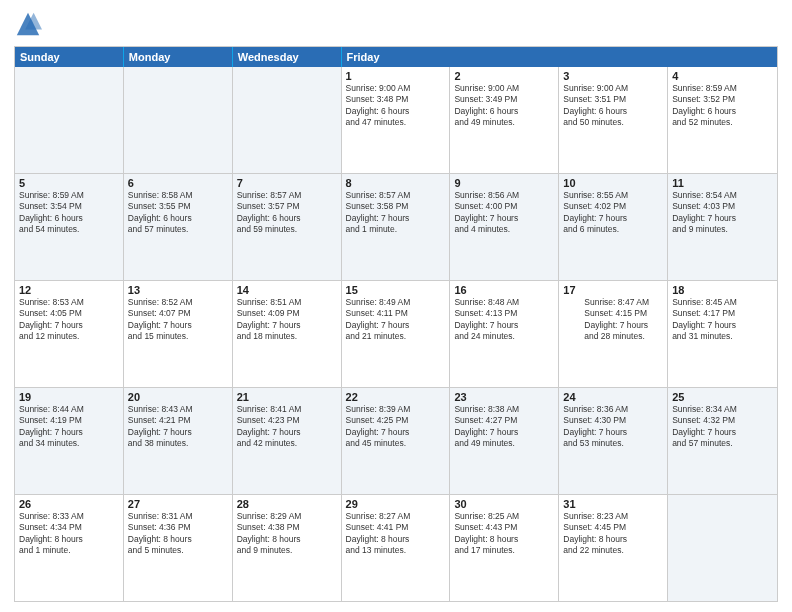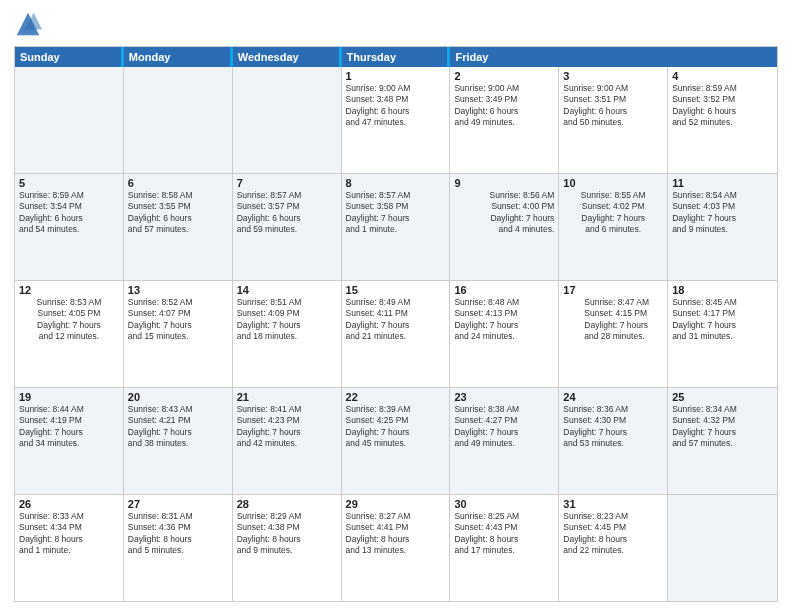--- a/index.html
+++ b/index.html
@@ -70,21 +70,21 @@
       display: grid;
       grid-template-columns: repeat(7, 1fr);
       background: #2a6db5;
     }
     .cal-header-cell {
       color: #fff;
       font-size: 11px;
       font-weight: bold;
       padding: 4px 5px;
       text-align: left;
-      border-right: 3px solid #0ea5e9;
+      border-right: 1px solid #0ea5e9;
     }
     .cal-header-cell:last-child { border-right: none; }
     .cal-body {
       display: flex;
       flex-direction: column;
       flex: 1;
     }
     .cal-row {
       display: grid;
       grid-template-columns: repeat(7, 1fr);
@@ -140,21 +140,20 @@
       <div class="month-title"></div>
       <div class="location"></div>
     </div>
   </div>
 
   <div class="calendar">
     <div class="cal-header">
     <div class="cal-header-cell">Sunday</div>
         <div class="cal-header-cell">Monday</div>
         <div class="cal-header-cell">Wednesday</div>
-        <div class="cal-header-cell">Thursday</div>
         <div class="cal-header-cell">Friday</div>
       </div>
     <div class="cal-body">
     <div class="cal-row">
           <div class="cal-cell shaded empty-cell"></div>
           <div class="cal-cell shaded empty-cell"></div>
           <div class="cal-cell shaded empty-cell"></div>
           <div class="cal-cell">
             <span class="day-num">1</span>
             <div class="cell-text" style="white-space: pre-line;">Sunrise: 9:00 AM
@@ -208,44 +207,44 @@
           </div>
           <div class="cal-cell shaded">
             <span class="day-num">8</span>
             <div class="cell-text" style="white-space: pre-line;">Sunrise: 8:57 AM
 Sunset: 3:58 PM
 Daylight: 7 hours
 and 1 minute.</div>
           </div>
           <div class="cal-cell shaded">
             <span class="day-num">9</span>
-            <div class="cell-text" style="white-space: pre-line; text-align: right;">Sunrise: 8:56 AM
+            <div class="cell-text" style="white-space: pre-line;">Sunrise: 8:56 AM
 Sunset: 4:00 PM
 Daylight: 7 hours
 and 4 minutes.</div>
           </div>
           <div class="cal-cell shaded">
             <span class="day-num">10</span>
-            <div class="cell-text" style="white-space: pre-line; text-align: center;">Sunrise: 8:55 AM
+            <div class="cell-text" style="white-space: pre-line;">Sunrise: 8:55 AM
 Sunset: 4:02 PM
 Daylight: 7 hours
 and 6 minutes.</div>
           </div>
           <div class="cal-cell shaded">
             <span class="day-num">11</span>
             <div class="cell-text" style="white-space: pre-line;">Sunrise: 8:54 AM
 Sunset: 4:03 PM
 Daylight: 7 hours
 and 9 minutes.</div>
           </div>
         </div>
         <div class="cal-row">
           <div class="cal-cell">
             <span class="day-num">12</span>
-            <div class="cell-text" style="white-space: pre-line; text-align: center;">Sunrise: 8:53 AM
+            <div class="cell-text" style="white-space: pre-line;">Sunrise: 8:53 AM
 Sunset: 4:05 PM
 Daylight: 7 hours
 and 12 minutes.</div>
           </div>
           <div class="cal-cell">
             <span class="day-num">13</span>
             <div class="cell-text" style="white-space: pre-line;">Sunrise: 8:52 AM
 Sunset: 4:07 PM
 Daylight: 7 hours
 and 15 minutes.</div>

